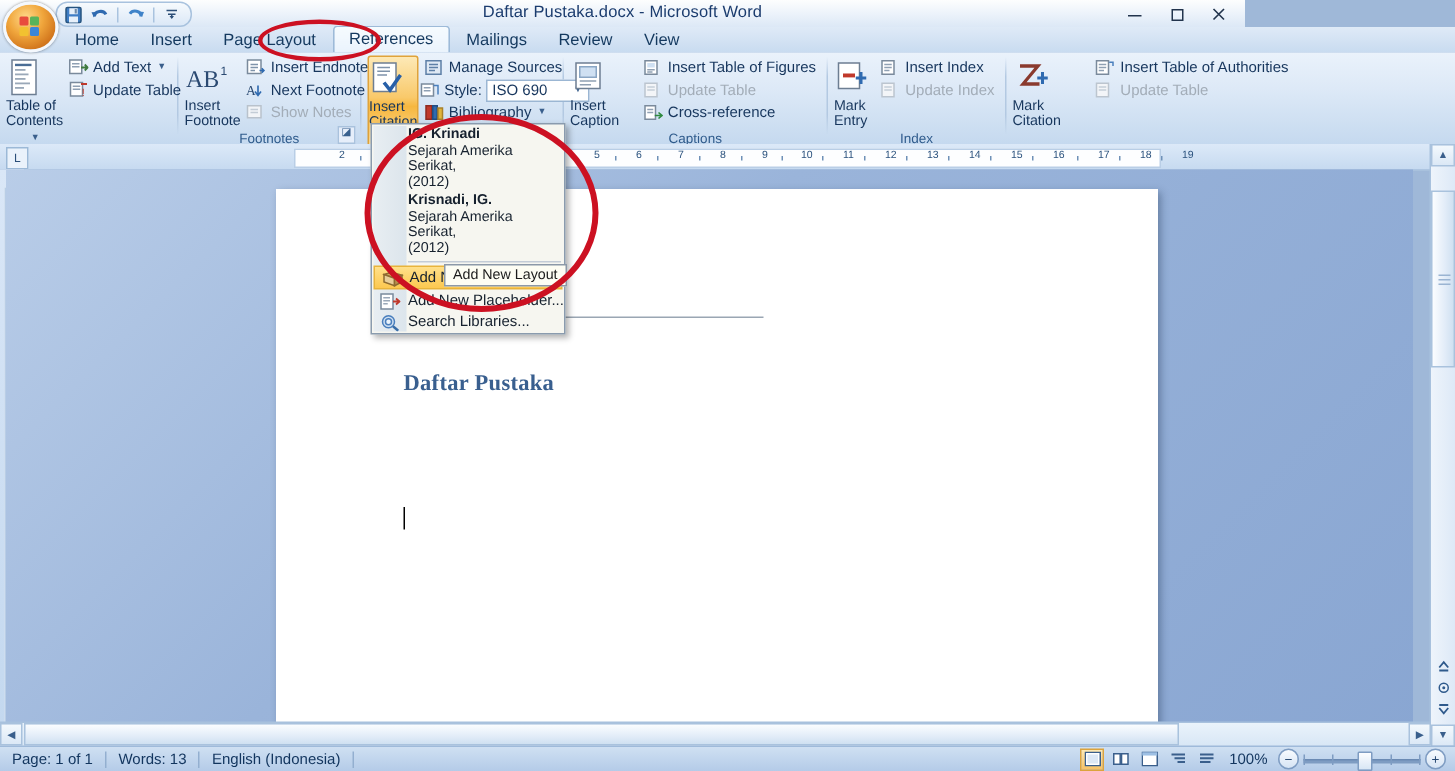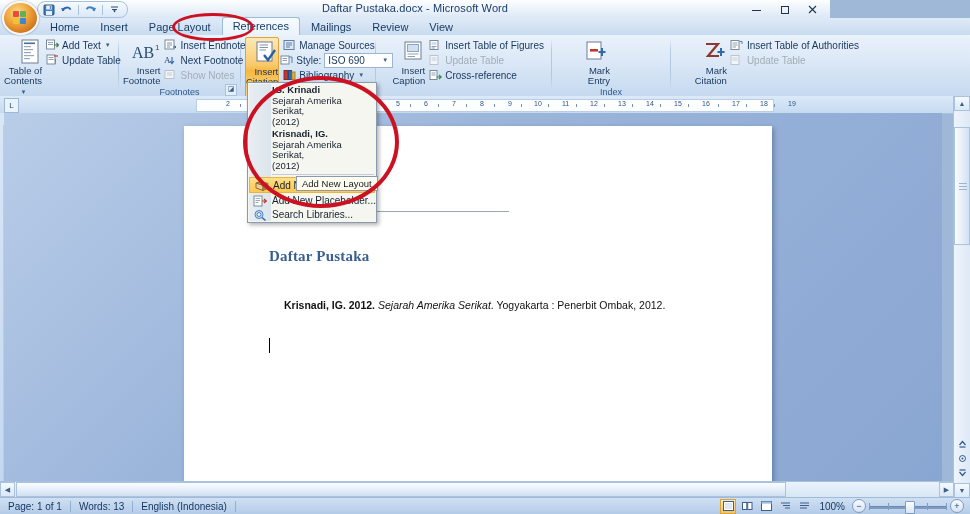--- a/index.html
+++ b/index.html
@@ -76,21 +76,21 @@
   .grp-label{
     height:12px;line-height:12px;text-align:center;font-size:9px;color:#2f5b8c;
     background:transparent;
   }
   .grp-div{width:1px;height:52px;margin-top:3px;
     background:linear-gradient(to bottom,rgba(255,255,255,0) 0%,#b3c9e2 25%,#b3c9e2 75%,rgba(255,255,255,0) 100%);}
   .grp-dlg{position:absolute;right:3px;bottom:0px;width:10px;height:10px;
     border:1px solid #a9c2dd;background:#e6eefa;font-size:7px;line-height:8px;text-align:center;color:#39618f;}
 
   
-  .bigbtn{width:54px;display:flex;flex-direction:column;align-items:flex-end;justify-content:flex-start;
+  .bigbtn{width:54px;display:flex;flex-direction:column;align-items:flex-start;justify-content:flex-start;
     padding-top:1px;font-size:9.5px;color:#17365d;text-align:center;line-height:10px;}
   .bigbtn .ic{height:28px;display:flex;align-items:center;justify-content:center;}
   .bigbtn.sel{background:linear-gradient(to bottom,#fde9b6,#f9c96a 45%,#f6b73f 55%,#fcdf9f);
     border:1px solid #e0a33a;border-radius:2px;}
   
   .smallcol{display:flex;flex-direction:column;gap:1px;padding-top:1px;}
   .smbtn{display:flex;align-items:center;gap:3px;height:14px;padding:0 3px;font-size:10px;color:#17365d;white-space:nowrap;}
   .smbtn.dim{color:#a3adb8;}
   .smbtn .ic{width:14px;height:13px;display:flex;align-items:center;justify-content:center;}
   .caret{font-size:6px;color:#3a5f8c;margin-left:1px;}
@@ -480,35 +480,56 @@
                 <svg width="13" height="12" viewBox="0 0 13 12">
                   <rect x="1" y="1.5" width="7" height="9" fill="#fff" stroke="#7a8a9c"></rect>
                   <path d="M2.5 4 H6.5 M2.5 6 H6.5" stroke="#8fa0b3" stroke-width="1"></path>
                   <path d="M7.5 8 L12 8 M10 6 L12.3 8 L10 10" stroke="#2f8a3f" stroke-width="1.1" fill="none"></path>
                 </svg>
               </span>
             <span>Cross-reference</span>
           </div>
         </div>
       </div>
+      <div class="grp-label">Captions</div>
     </div>
     <div class="grp-div"></div>
 
     <div class="grp" style="width:118px">
       <div class="grp-body">
         <div class="bigbtn">
           <div class="ic">
             <svg width="26" height="24" viewBox="0 0 26 24">
                 <rect x="3" y="2" width="14" height="17" fill="#fff" stroke="#6d7e92"></rect>
                 <rect x="6" y="9" width="8" height="2.6" fill="#c0392b"></rect>
                 <path d="M18 8 L18 16 M14.5 12 L21.5 12" stroke="#2f6ab0" stroke-width="2"></path>
               </svg>
           </div>
           <div>Mark</div>
           <div>Entry</div>
+        </div>
+        <div class="smallcol">
+          <div class="smbtn">
+            <span class="ic">
+                <svg width="13" height="12" viewBox="0 0 13 12">
+                  <rect x="1" y="1.5" width="8" height="9" fill="#fff" stroke="#7a8a9c"></rect>
+                  <path d="M2.5 4 H7.5 M2.5 6 H7.5 M2.5 8 H6" stroke="#8fa0b3" stroke-width="1"></path>
+                </svg>
+              </span>
+            <span>Insert Index</span>
+          </div>
+          <div class="smbtn dim">
+            <span class="ic">
+                <svg width="13" height="12" viewBox="0 0 13 12">
+                  <rect x="1" y="1.5" width="8" height="9" fill="#f3f5f8" stroke="#bcc5cf"></rect>
+                  <path d="M2.5 4 H7.5 M2.5 6 H7.5" stroke="#c5ced8" stroke-width="1"></path>
+                </svg>
+              </span>
+            <span>Update Index</span>
+          </div>
         </div>
       </div>
       <div class="grp-label">Index</div>
     </div>
     <div class="grp-div"></div>
 
     <div class="grp" style="width:195px">
       <div class="grp-body">
         <div class="bigbtn">
           <div class="ic">
@@ -594,23 +615,20 @@
     <span class="vm" style="top:228px">5</span>
     <span class="vm" style="top:272px">6</span>
     <span class="vm" style="top:316px">7</span>
     <span class="vm" style="top:356px">8</span>
   </div>
 
   <div class="docarea">
     <div class="page">
       <div class="hairline"></div>
       <div class="doc-h1">Daftar Pustaka</div>
-      <div class="doc-p">
-        <b>Krisnadi, IG. 2012. </b><i>Sejarah Amerika Serikat</i><span>. Yogyakarta : Penerbit Ombak, 2012.</span>
-      </div>
       <div class="caret-line"></div>
     </div>
   </div>
 
   <div class="menu">
     <div class="menu-gutter"></div>
 
     <div class="cite">
       <b>IG. Krinadi</b>
       <span>Sejarah Amerika Serikat,</span>

